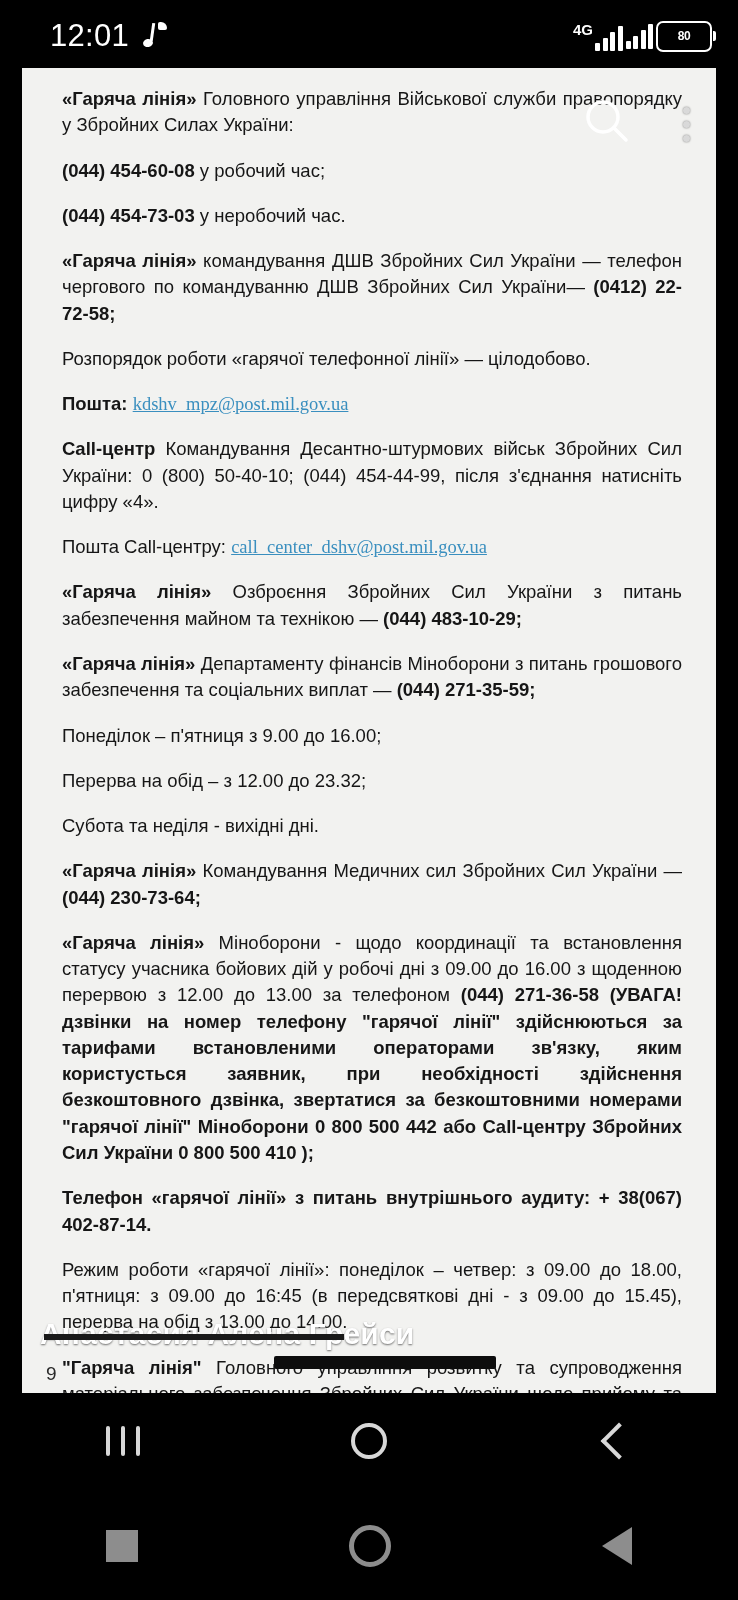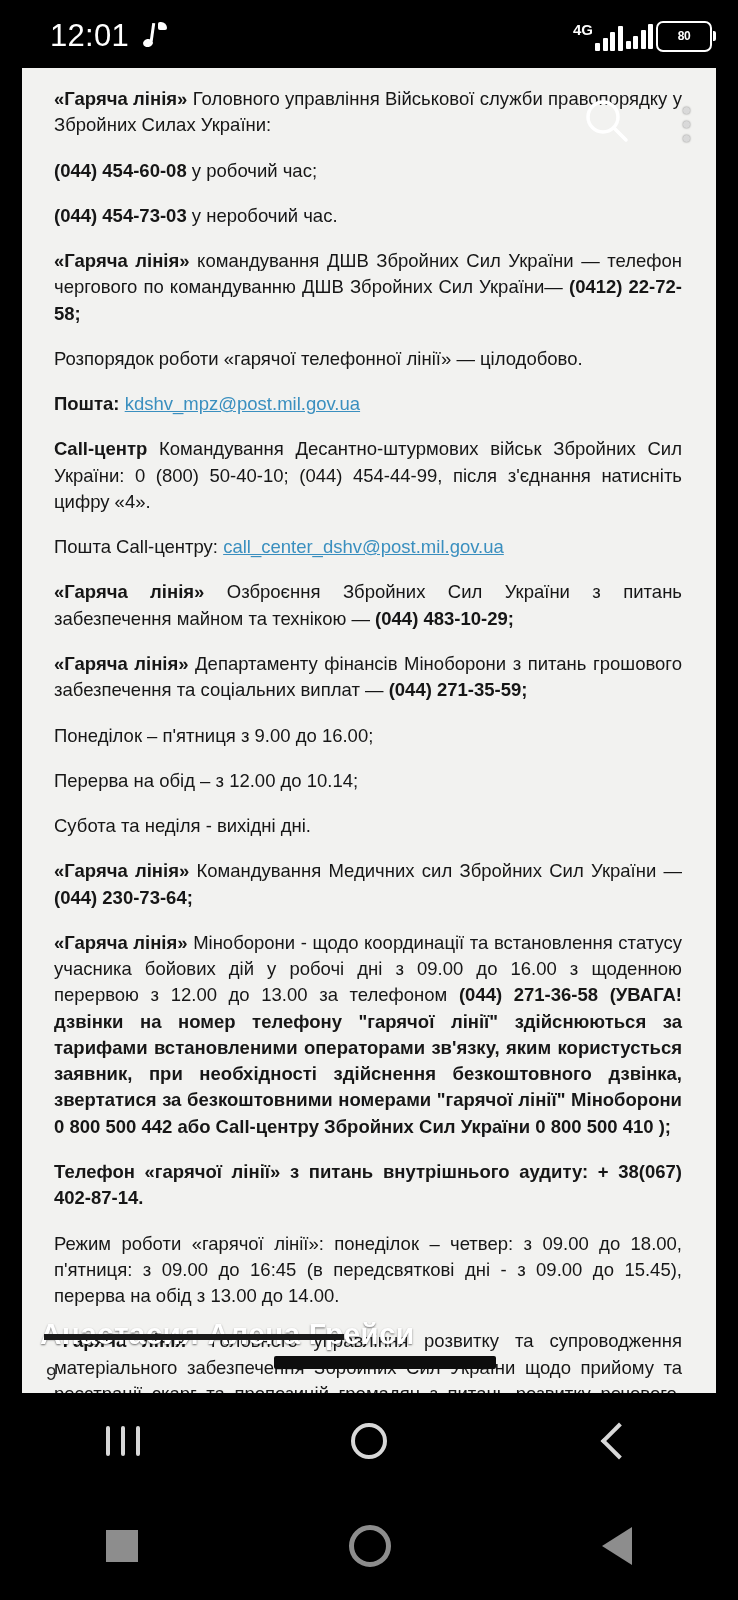--- a/index.html
+++ b/index.html
@@ -139,36 +139,37 @@
     top: 68px;
     width: 694px;
     height: 1325px;
     background: #f2f2f0;
     overflow: hidden;
   }
   .page-inner {
     position: absolute;
     left: 0; top: 0;
     width: 694px;
-    padding: 18px 34px 0 32px;
+    padding: 18px 34px 0 40px;
     box-sizing: border-box;
   }
   p {
     margin: 0 0 19px 0;
     font-size: 18.5px;
     line-height: 1.42;
     color: #161616;
     text-align: justify;
     font-family: "Liberation Sans", sans-serif;
   }
   b { font-weight: 700; }
   a.link {
     color: #3a8fbf;
     text-decoration: underline;
     word-break: break-all;
+    font-family: Liberation Serif, serif;
   }
   .fade-bottom {
     position: absolute;
     left: 0; right: 0; bottom: 0;
     height: 60px;
     background: linear-gradient(to bottom, rgba(242,242,240,0), rgba(242,242,240,.0));
     pointer-events: none;
   }
 
   
@@ -340,21 +341,21 @@
         <p><b>(044) 454-60-08</b><span> у робочий час;</span></p>
         <p><b>(044) 454-73-03</b><span> у неробочий час.</span></p>
         <p><b>«Гаряча лінія»</b><span> командування ДШВ Збройних Сил України — телефон чергового по командуванню ДШВ Збройних Сил України— </span><b>(0412) 22-72-58;</b></p>
         <p><span>Розпорядок роботи «гарячої телефонної лінії» — цілодобово.</span></p>
         <p><b>Пошта: </b><a class="link" href="#">kdshv_mpz@post.mil.gov.ua</a></p>
         <p><b>Call-центр</b><span> Командування Десантно-штурмових військ Збройних Сил України: 0 (800) 50-40-10; (044) 454-44-99, після з'єднання натисніть цифру «4».</span></p>
         <p><span>Пошта Call-центру: </span><a class="link" href="#">call_center_dshv@post.mil.gov.ua</a></p>
         <p><b>«Гаряча лінія»</b><span> Озброєння Збройних Сил України з питань забезпечення майном та технікою — </span><b>(044) 483-10-29;</b></p>
         <p><b>«Гаряча лінія»</b><span> Департаменту фінансів Міноборони з питань грошового забезпечення та соціальних виплат — </span><b>(044) 271-35-59;</b></p>
         <p><span>Понеділок – п'ятниця з 9.00 до 16.00;</span></p>
-        <p><span>Перерва на обід – з 12.00 до 10.14;</span></p>
+        <p><span>Перерва на обід – з 12.00 до 23.32;</span></p>
         <p><span>Субота та неділя - вихідні дні.</span></p>
         <p><b>«Гаряча лінія»</b><span> Командування Медичних сил Збройних Сил України — </span><b>(044) 230-73-64;</b></p>
         <p><b>«Гаряча лінія»</b><span> Міноборони - щодо координації та встановлення статусу учасника бойових дій у робочі дні з 09.00 до 16.00 з щоденною перервою з 12.00 до 13.00 за телефоном </span><b>(044) 271-36-58 (УВАГА! дзвінки на номер телефону "гарячої лінії" здійснюються за тарифами встановленими операторами зв'язку, яким користустьcя заявник, при необхідності здійснення безкоштовного дзвінка, звертатися за безкоштовними номерами "гарячої лінії" Міноборони 0 800 500 442 або Call-центру Збройних Сил України 0 800 500 410 );</b></p>
         <p><b>Телефон «гарячої лінії» з питань внутрішнього аудиту: + 38(067) 402-87-14.</b></p>
         <p><span>Режим роботи «гарячої лінії»: понеділок – четвер: з 09.00 до 18.00, п'ятниця: з 09.00 до 16:45 (в передсвяткові дні - з 09.00 до 15.45), перерва на обід з 13.00 до 14.00.</span></p>
         <p><b>"Гаряча лінія"</b><span> Головного управління розвитку та супроводження матеріального забезпечення Збройних Сил України щодо прийому та реєстрації скарг та пропозицій громадян з питань розвитку речового, продовольчого та ...</span></p>
       </div>
     <div class="fade-bottom"></div>
 
     <div class="search-fab">

